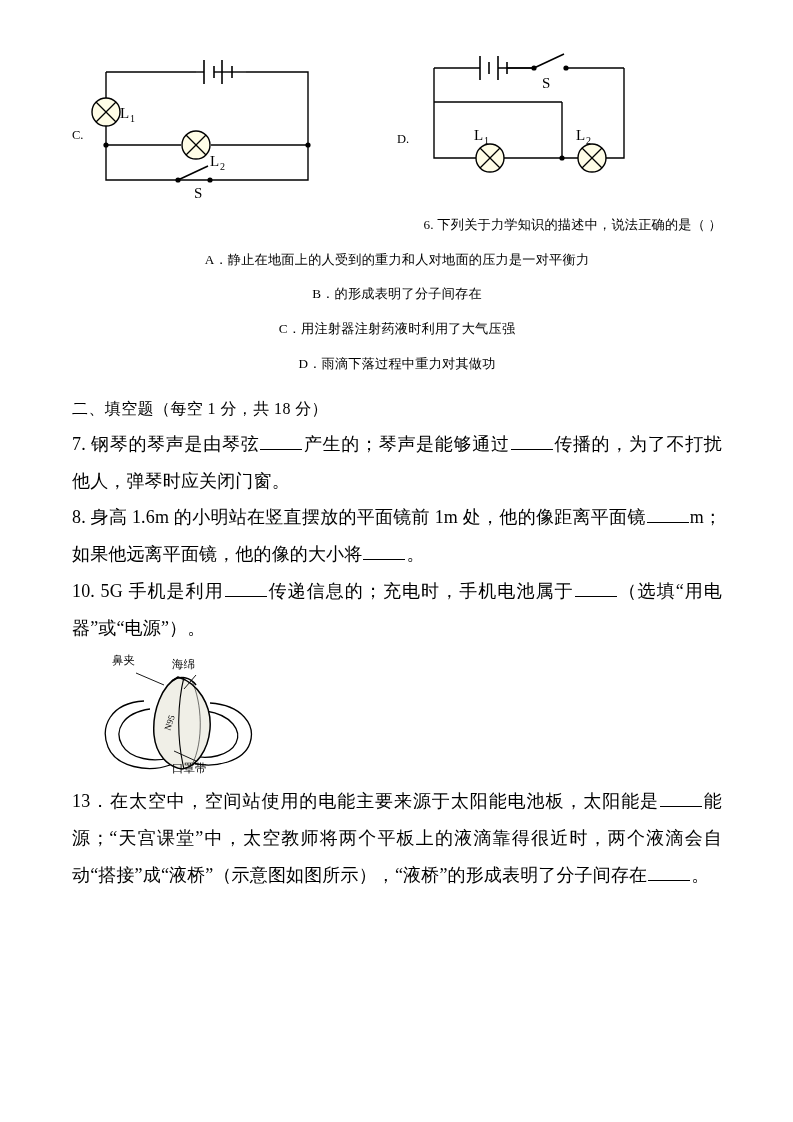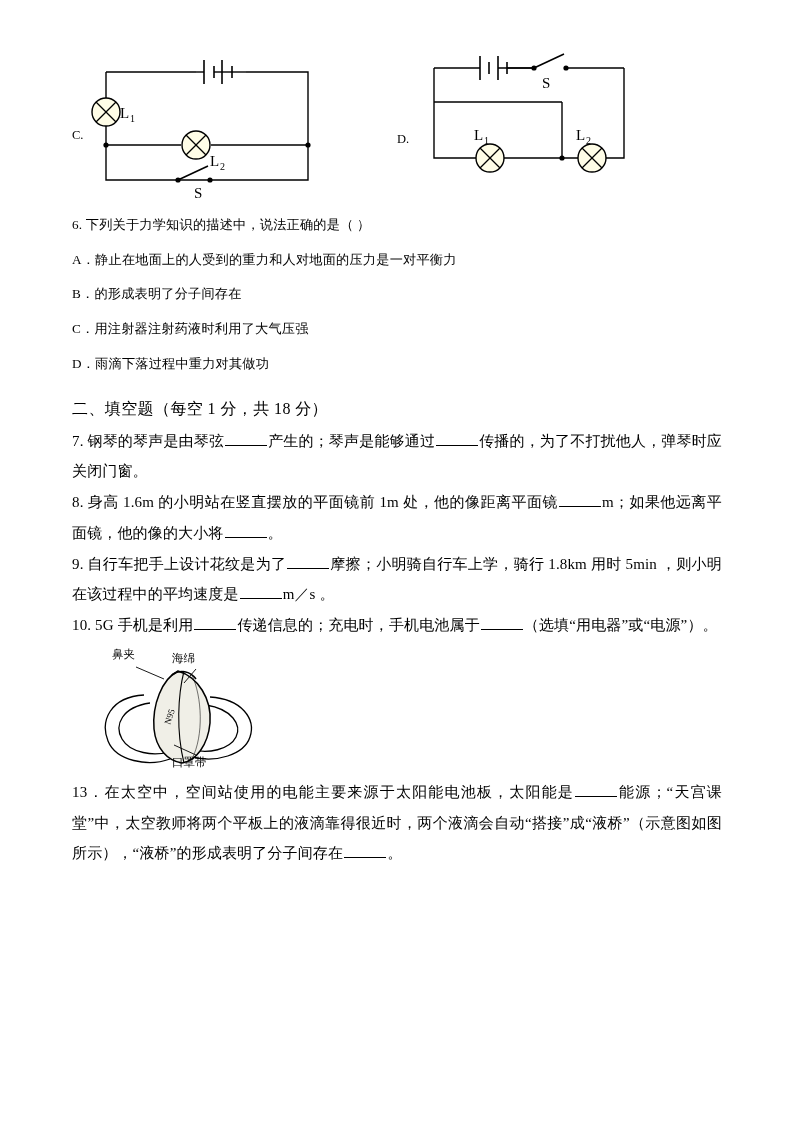--- a/index.html
+++ b/index.html
@@ -51,36 +51,38 @@
 
   
   .q {
     font-size: 13.2px;
     line-height: 1.95;
     margin-top: 10px;
     letter-spacing: 0.2px;
   }
   .q-main {
     margin-top: 12px;
+    text-align: right;
   }
   .opt {
     font-size: 13.2px;
     line-height: 1.95;
     margin-top: 9px;
     letter-spacing: 0.2px;
+    text-align: center;
   }
   .section-title {
     font-size: 16px;
     font-weight: normal;
     margin-top: 22px;
     margin-bottom: 6px;
     letter-spacing: 0.4px;
   }
   .para {
-    font-size: 15px;
+    font-size: 18px;
     line-height: 2.05;
     letter-spacing: 0.15px;
     text-align: justify;
   }
   .blank {
     display: inline-block;
     border-bottom: 1px solid #000;
     width: 42px;
     height: 0.95em;
     vertical-align: baseline;
@@ -194,23 +196,20 @@
     <div class="section-title">二、填空题（每空 1 分，共 18 分）</div>
 
     <div class="para">
       <span>7. 钢琴的琴声是由琴弦</span><span class="blank"></span><span>产生的；琴声是能够通过</span><span class="blank"></span><span>传播的，为了不打扰他人，弹琴时应关闭门窗。</span>
     </div>
 
     <div class="para">
       <span>8. 身高 1.6m 的小明站在竖直摆放的平面镜前 1m 处，他的像距离平面镜</span><span class="blank"></span><span>m；如果他远离平面镜，他的像的大小将</span><span class="blank"></span><span>。</span>
     </div>
 
-    <div class="para">
-      <span>9. 自行车把手上设计花纹是为了</span><span class="blank"></span><span>摩擦；小明骑自行车上学，骑行 1.8km 用时 5min ，则小明在该过程中的平均速度是</span><span class="blank"></span><span>m／s 。</span>
-    </div>
 
     <div class="para">
       <span>10. 5G 手机是利用</span><span class="blank"></span><span>传递信息的；充电时，手机电池属于</span><span class="blank"></span><span>（选填“用电器”或“电源”）。</span>
     </div>
 
 
     <div class="mask-figure">
       <svg width="220" height="128" viewBox="0 0 220 128">
 
         <path d="M52 46 C18 48 8 72 16 92 C24 112 56 118 78 110" stroke="#000" stroke-width="1.3" fill="none"></path>

